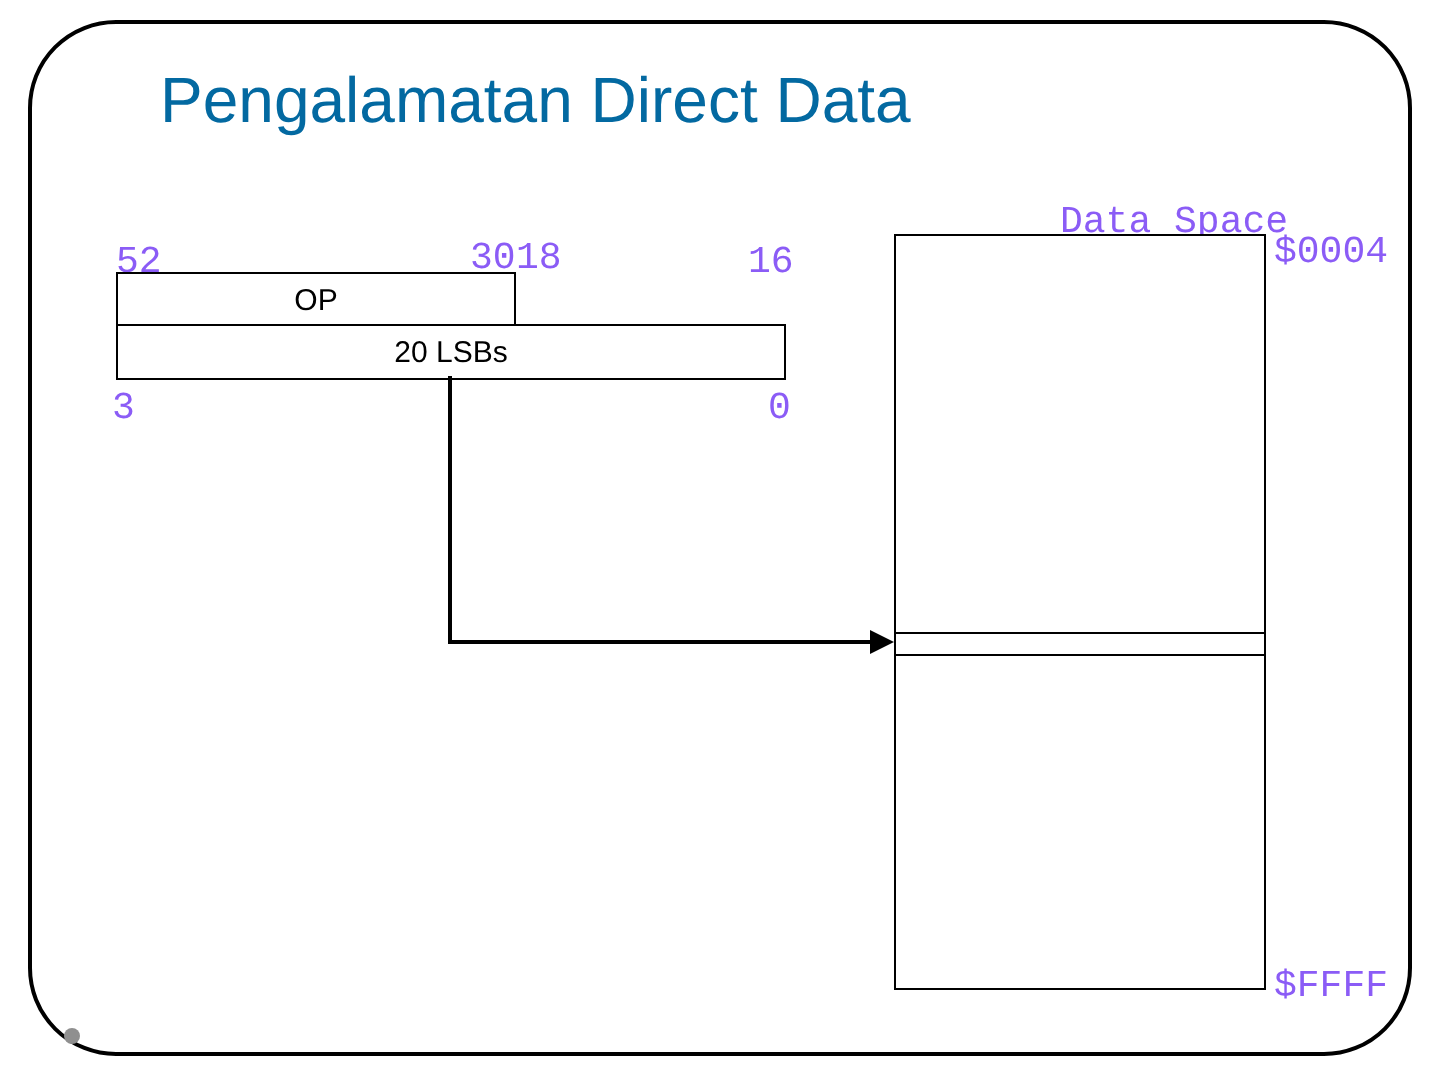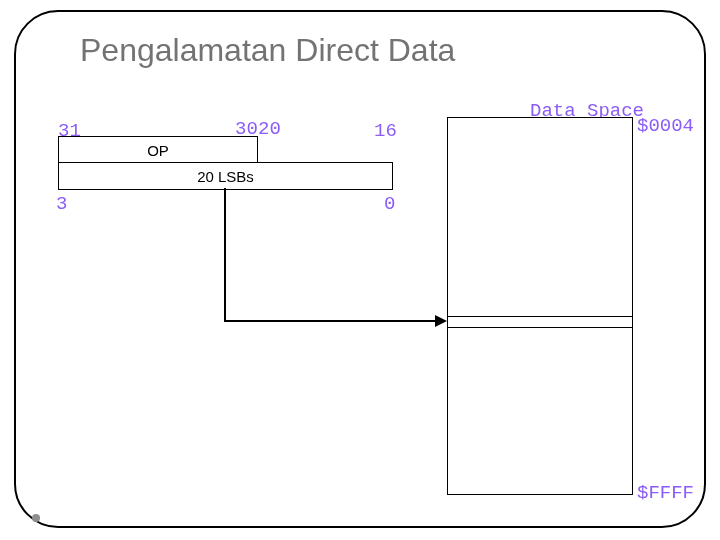--- a/index.html
+++ b/index.html
@@ -1,18 +1,18 @@
 <!DOCTYPE html>
 <html><head>
 <meta charset="utf-8">
 <style>
   html,body{margin:0;padding:0;width:720px;height:540px;background:#fff;font-family:Arial,Helvetica,sans-serif;}
   .slide{position:relative;width:720px;height:540px;background:#fff;}
   .border{position:absolute;left:14px;top:10px;width:688px;height:514px;border:2px solid #000;border-radius:44px;}
-  .title{position:absolute;left:80px;top:32px;font-size:32px;color:#737373;}
+  .title{position:absolute;left:80px;top:32px;font-size:32px;color:#0369a1;}
   .label{position:absolute;font-size:19px;color:#8b5cf6;font-family:Liberation Mono, monospace;}
   
   .box{position:absolute;border:1px solid #000;background:#fff;}
   .center{display:flex;align-items:center;justify-content:center;font-size:15px;text-align:right;}
   
   .ds{position:absolute;border:1px solid #000;background:#fff;}
   .ds-inner{position:absolute;border-top:1px solid #000;border-bottom:1px solid #000;left:0;right:0;}
   
   .arrow-line{position:absolute;background:#000;}
   .arrow-head{position:absolute;width:0;height:0;border-top:6px solid transparent;border-bottom:6px solid transparent;border-left:12px solid #000;}
@@ -20,23 +20,23 @@
   .dot{position:absolute;left:32px;bottom:18px;width:8px;height:8px;border-radius:50%;background:#8f8f8f;}
 </style>
 </head>
 <body>
 
 <div class="slide">
   <div class="border"></div>
 
   <div class="title">Pengalamatan Direct Data</div>
 
-  <div class="label" style="left:58px;top:120px">31</div>
+  <div class="label" style="left:58px;top:120px">52</div>
   <div class="label" style="left:235px;top:118px">30</div>
-  <div class="label" style="left:258px;top:118px">20</div>
+  <div class="label" style="left:258px;top:118px">18</div>
   <div class="label" style="left:374px;top:120px">16</div>
 
   <div class="box center" style="left:58px;top:136px;width:198px;height:26px">
     <span>OP</span>
   </div>
 
   <div class="box center" style="left:58px;top:162px;width:333px;height:26px">
     <span>20 LSBs</span>
   </div>
 

